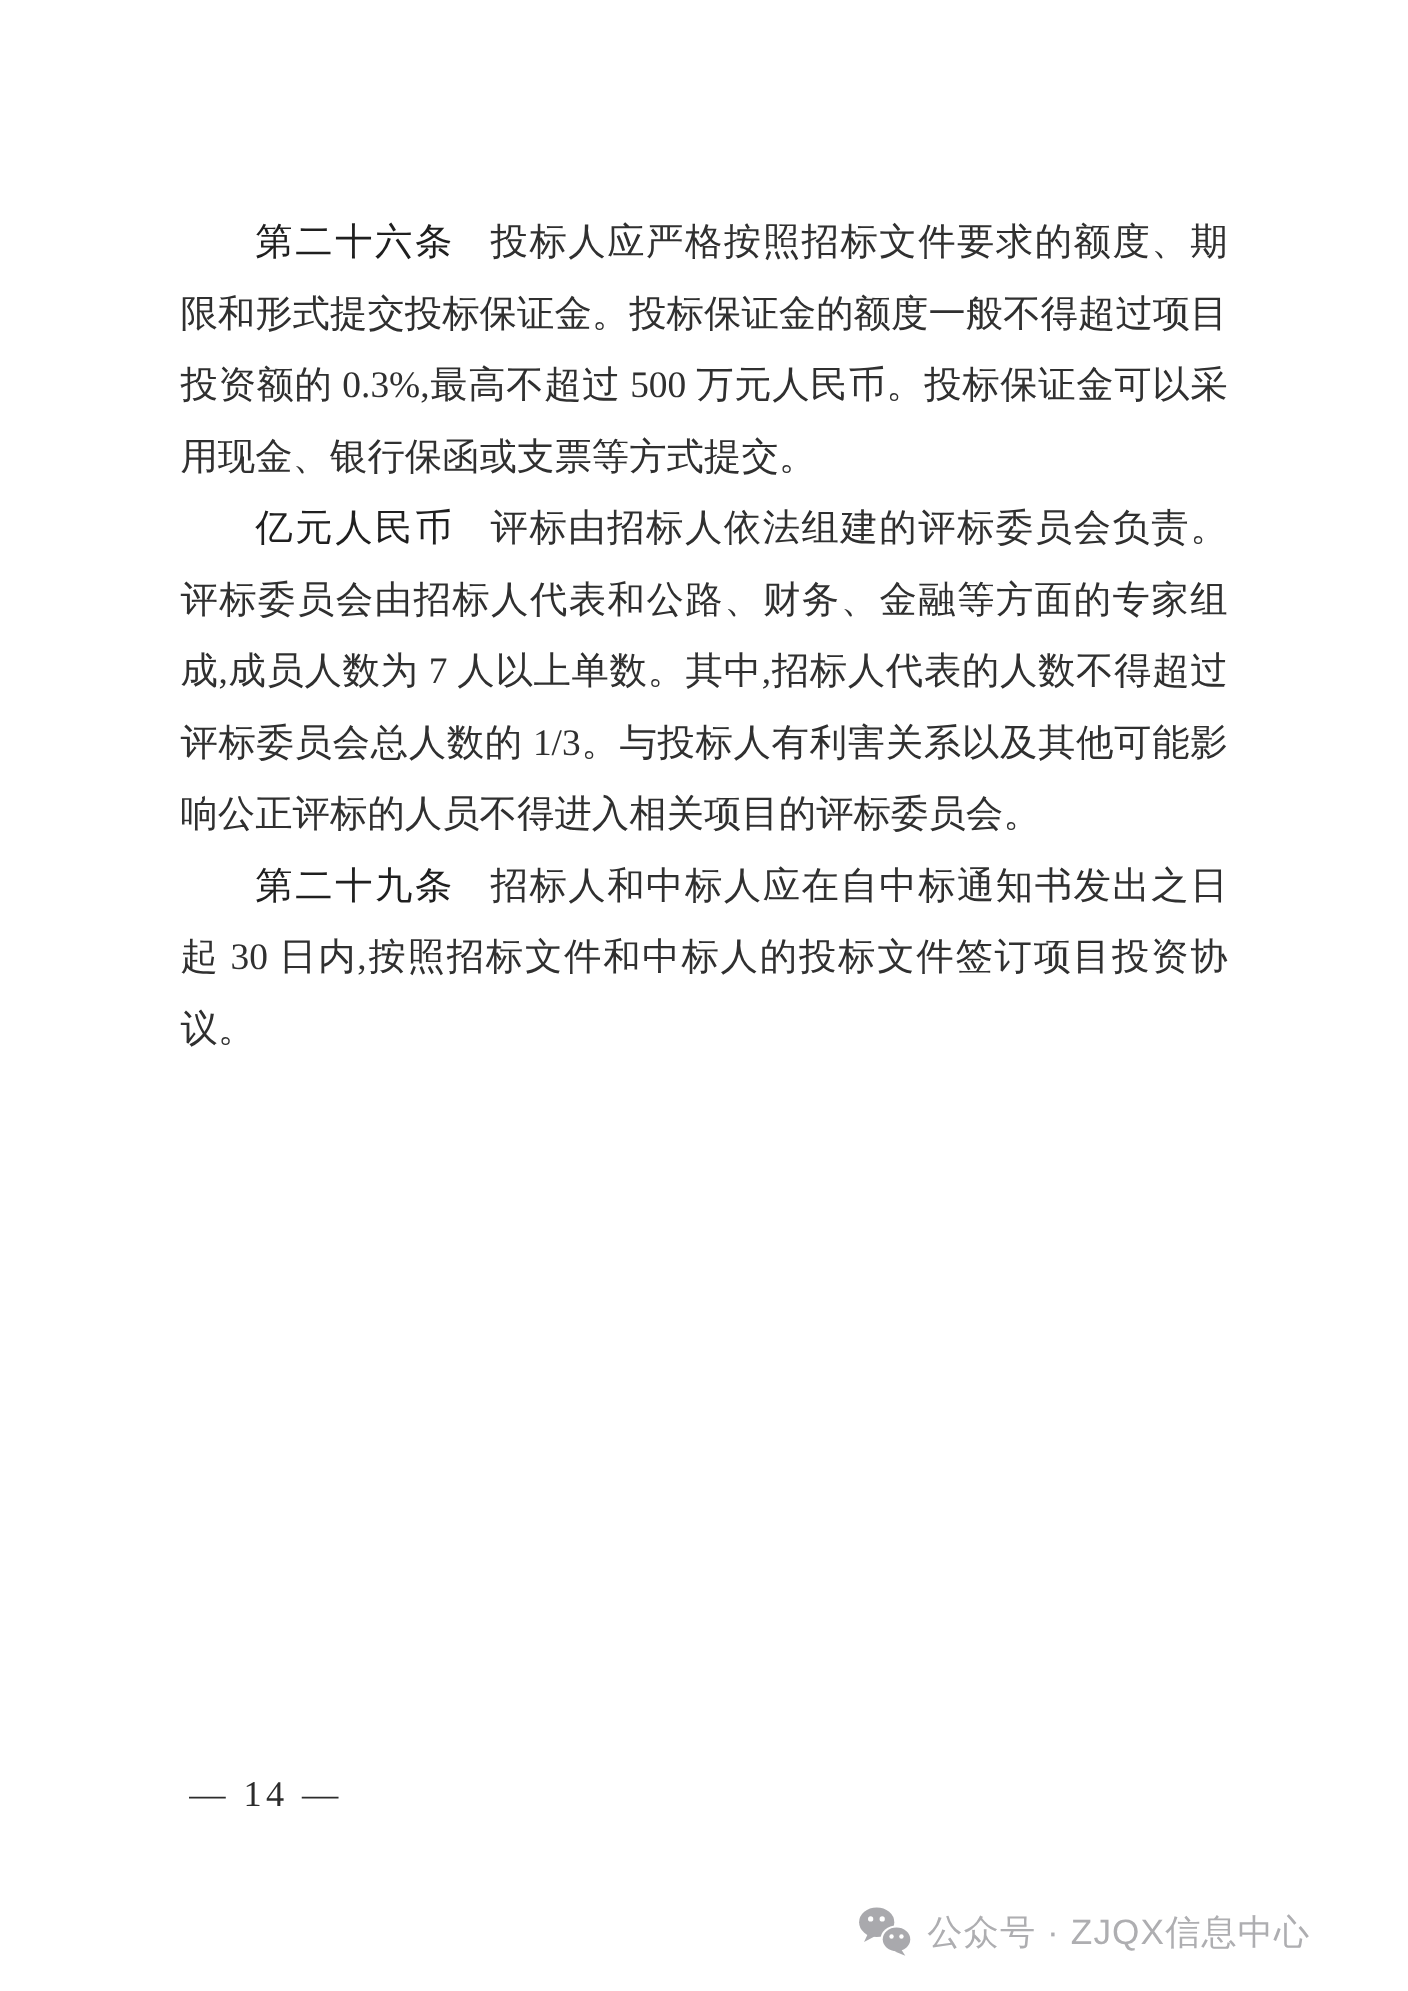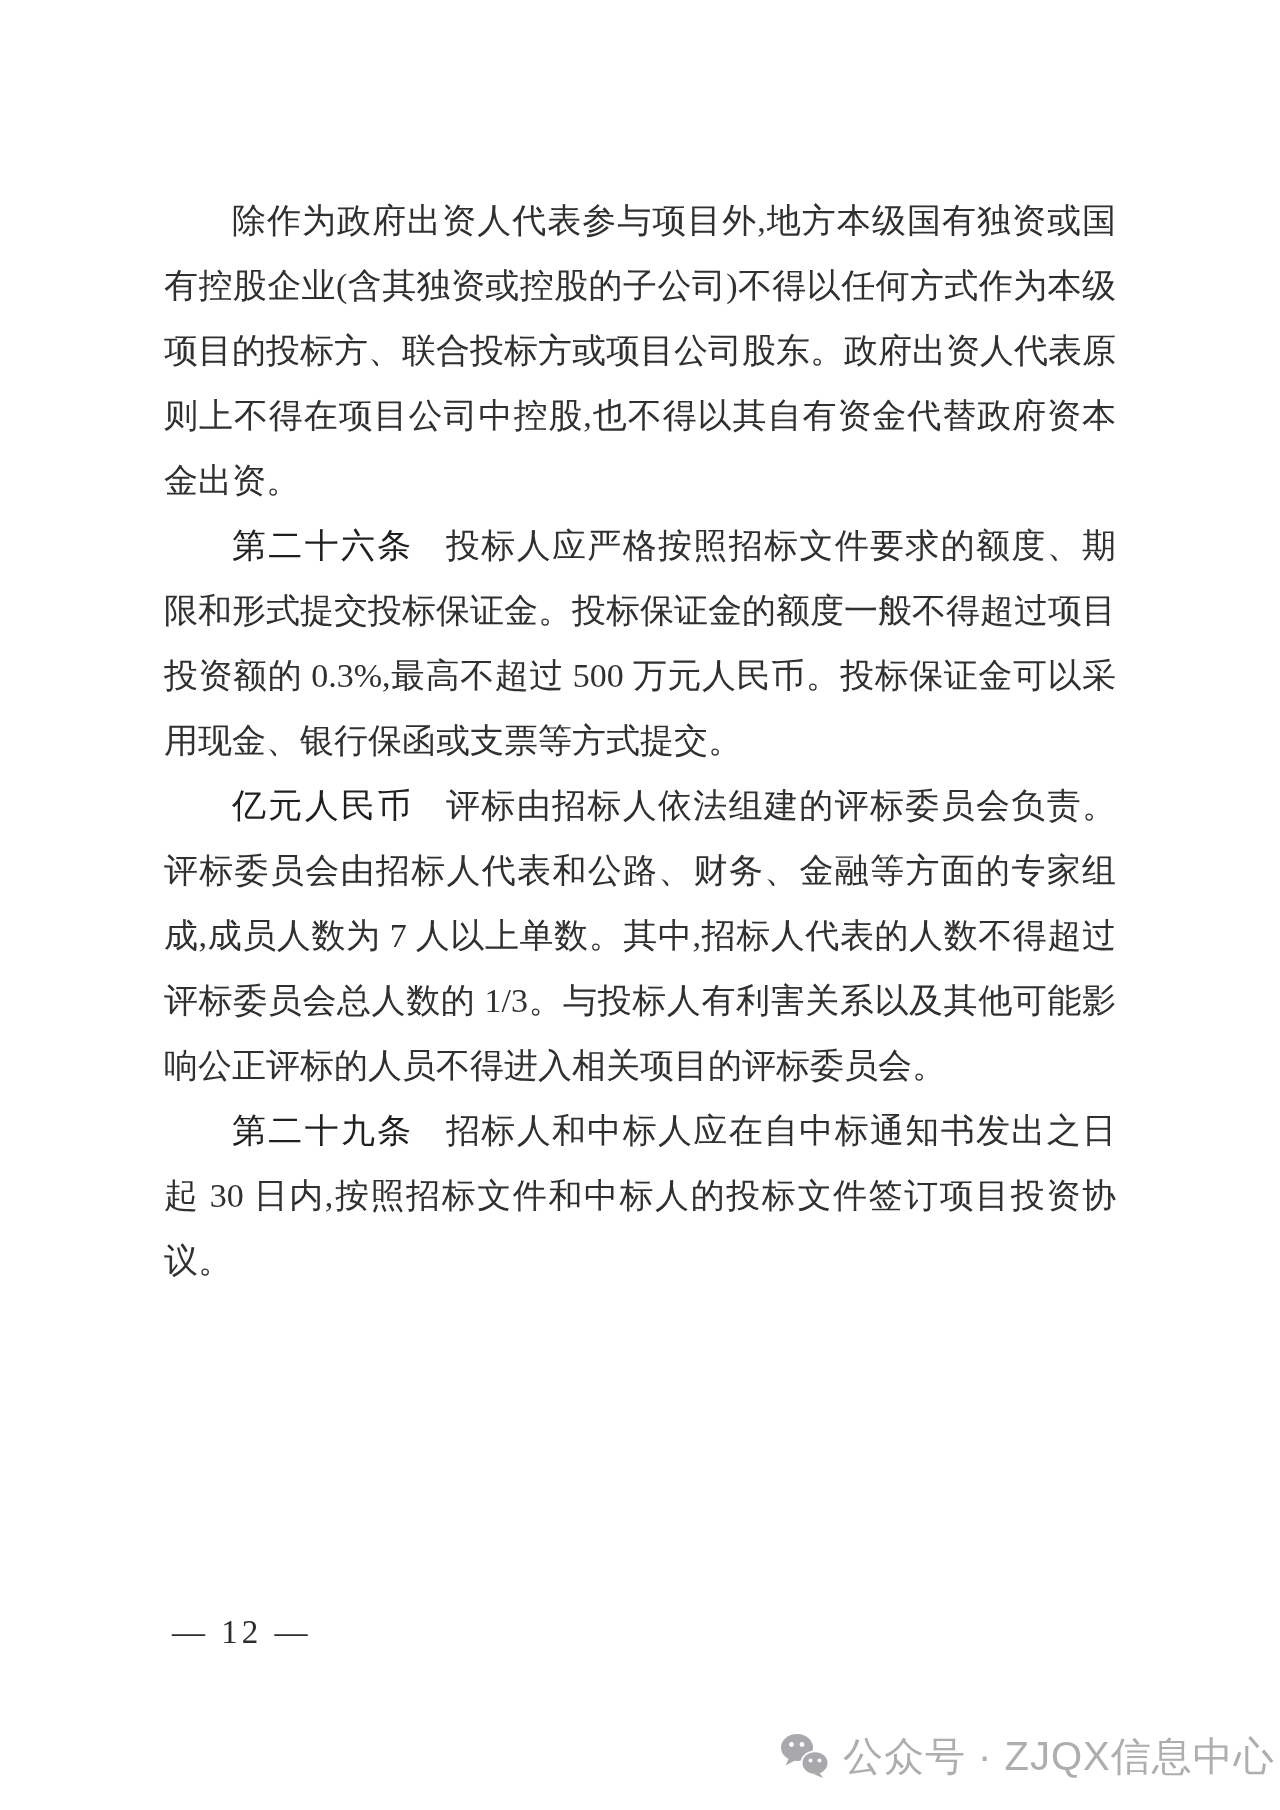--- a/index.html
+++ b/index.html
@@ -55,40 +55,39 @@
     display: flex;
     align-items: center;
     gap: 13px;
   }
   .wm-icon {
     flex: 0 0 auto;
     display: block;
   }
   .wm-text {
     font-family: "Liberation Sans", "DejaVu Sans", sans-serif;
-    font-size: 40px;
+    font-size: 32px;
     line-height: 52px;
     color: #aeaeb1;
     letter-spacing: 1px;
     white-space: pre;
   }
 </style>
 </head>
 <body>
 
 <div class="page">
 
   <main class="body-text">
-      <p class="para">除作为政府出资人代表参与项目外,地方本级国有独资或国有控股企业(含其独资或控股的子公司)不得以任何方式作为本级项目的投标方、联合投标方或项目公司股东。政府出资人代表原则上不得在项目公司中控股,也不得以其自有资金代替政府资本金出资。</p>
       <p class="para"><b class="art-head">第二十六条</b>投标人应严格按照招标文件要求的额度、期限和形式提交投标保证金。投标保证金的额度一般不得超过项目投资额的 0.3%,最高不超过 500 万元人民币。投标保证金可以采用现金、银行保函或支票等方式提交。</p>
       <p class="para"><b class="art-head">亿元人民币</b>评标由招标人依法组建的评标委员会负责。评标委员会由招标人代表和公路、财务、金融等方面的专家组成,成员人数为 7 人以上单数。其中,招标人代表的人数不得超过评标委员会总人数的 1/3。与投标人有利害关系以及其他可能影响公正评标的人员不得进入相关项目的评标委员会。</p>
       <p class="para"><b class="art-head">第二十九条</b>招标人和中标人应在自中标通知书发出之日起 30 日内,按照招标文件和中标人的投标文件签订项目投资协议。</p>
     </main>
 
-  <div class="page-number">— 12 —</div>
+  <div class="page-number">— 14 —</div>
 
   <div class="footer-watermark">
     <svg class="wm-icon" width="50" height="46" viewBox="0 0 50 46" xmlns="http://www.w3.org/2000/svg">
 
       <ellipse cx="17" cy="14.5" rx="16" ry="13.5" fill="#a9a9ad"></ellipse>
       <path d="M9 25 L5.5 32.5 L15 27.5 Z" fill="#a9a9ad"></path>
       <circle cx="11.5" cy="11.5" r="2.4" fill="#ffffff"></circle>
       <circle cx="22" cy="11.5" r="2.4" fill="#ffffff"></circle>
 
       <ellipse cx="35" cy="30" rx="14.5" ry="12.5" fill="#ffffff"></ellipse>

